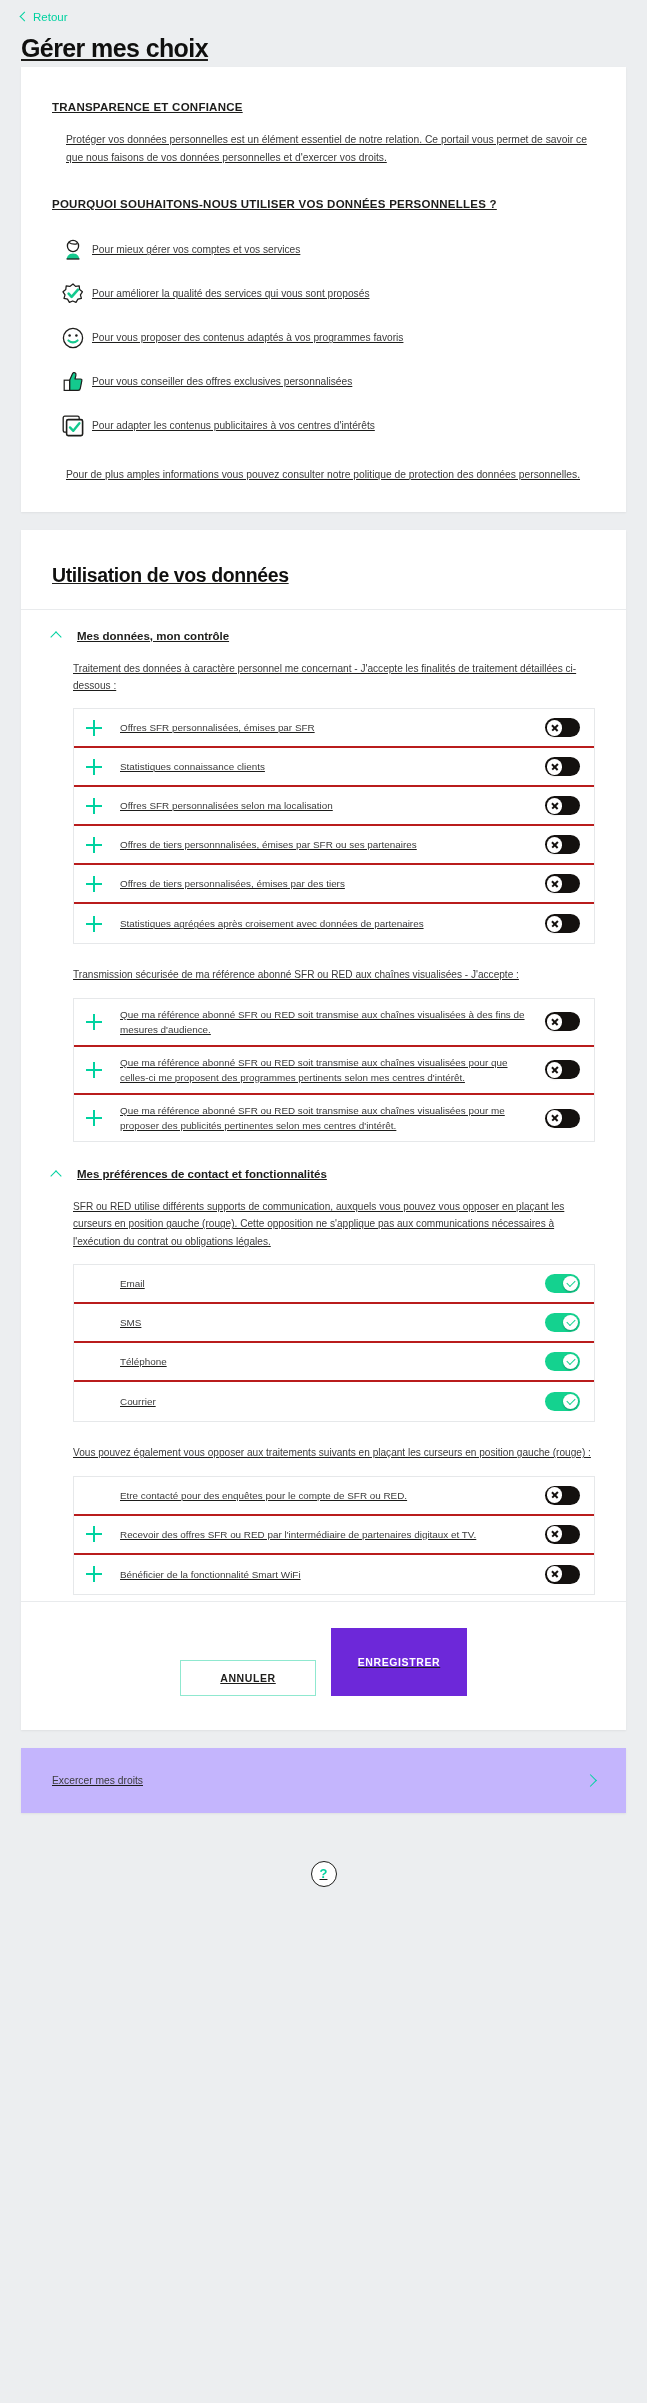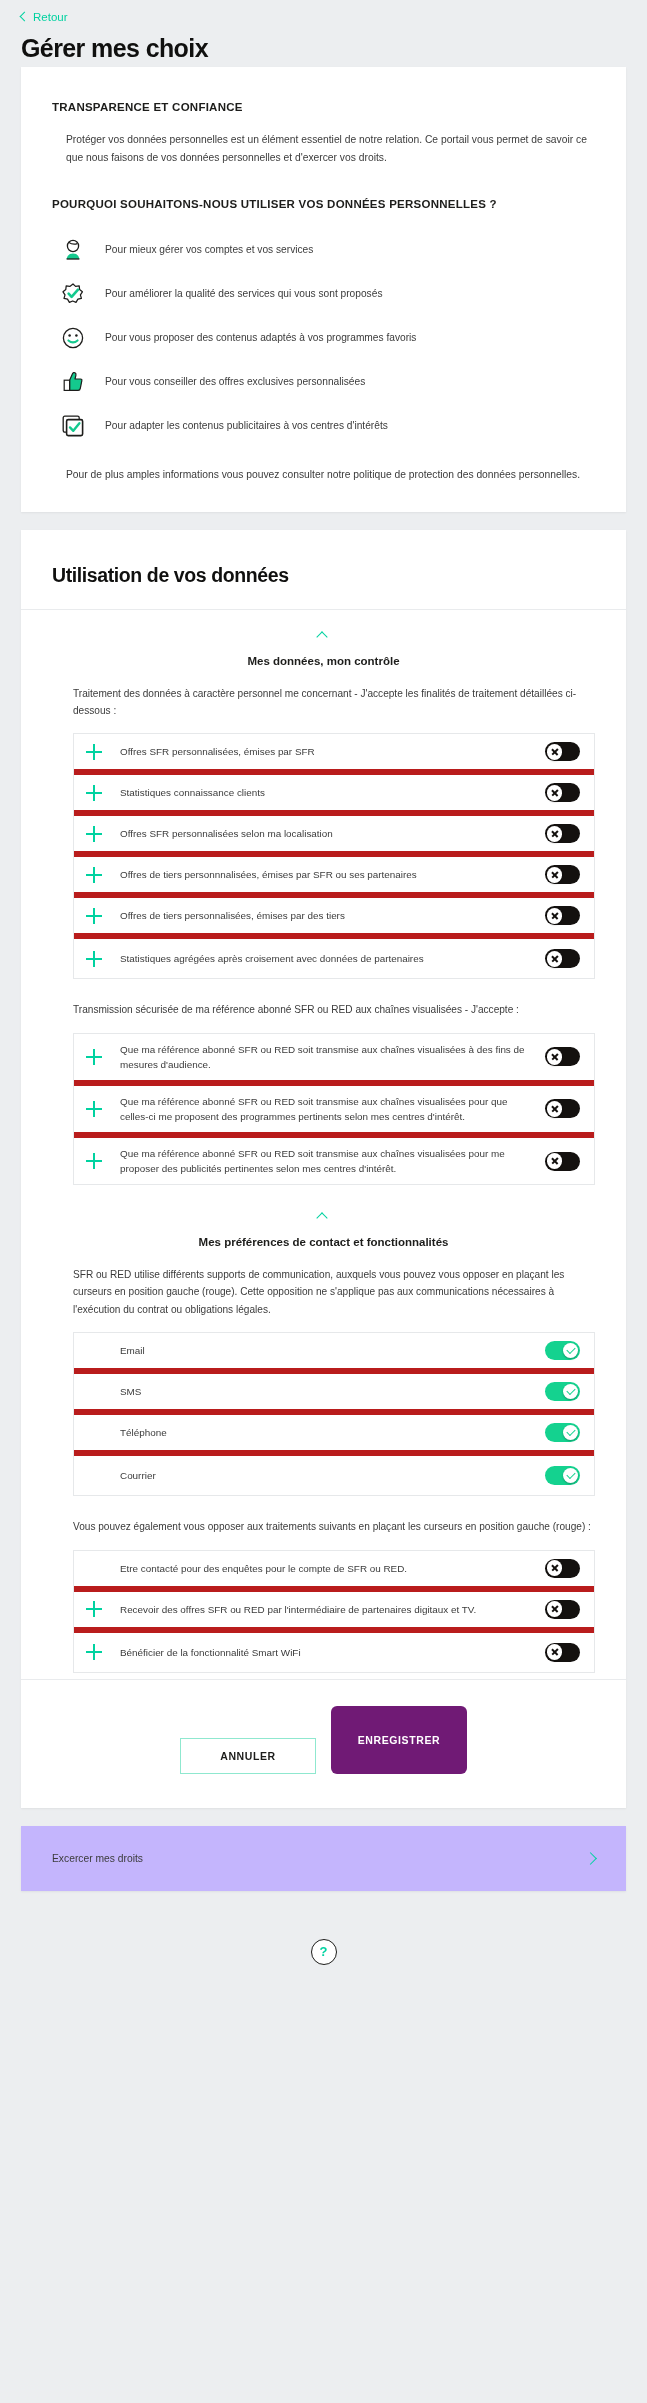--- a/index.html
+++ b/index.html
@@ -3,21 +3,21 @@
 <meta charset="utf-8">
 <style>
   * { box-sizing: border-box; margin: 0; padding: 0; }
   html, body {
     width: 647px;
     background: #eceef0;
     font-family: "Liberation Sans", sans-serif;
     color: #1d1d1b;
     -webkit-font-smoothing: antialiased;
   }
-  .page { width: 647px; min-height: 2403px; position: relative; padding-bottom: 40px; }
+  .page { width: 647px; min-height: 2403px; position: relative; padding-bottom: 40px; text-decoration: underline; }
 
   
   .backbar { padding: 6px 0 0 21px; height: 24px; }
   .back-link {
     display: inline-flex; align-items: center; gap: 5px;
     color: #00d2a0; font-size: 11.5px; text-decoration: none; cursor: pointer;
   }
   .chev-left { display: inline-block; width: 7px; height: 7px;
     border-left: 1.6px solid #00d2a0; border-bottom: 1.6px solid #00d2a0;
     transform: rotate(45deg); position: relative; top: 0px; }
@@ -40,56 +40,56 @@
     line-height: 1.55; text-transform: uppercase; color: #1d1d1b;
   }
   .body-text {
     font-size: 10.3px; line-height: 1.72; color: #3b3b3b; margin-top: 14px; margin-left: 14px;
   }
   .gap-lg { height: 30px; }
 
   
   .reason-list { margin-top: 14px; }
   .reason {
-    display: flex; align-items: center; gap: 19px;
+    display: flex; align-items: center; gap: 6px;
     padding: 9px 0 9px 8px;
   }
   .reason-ico { width: 26px; height: 26px; flex: 0 0 26px; position: relative; }
   .reason-txt { font-size: 10.2px; color: #3b3b3b; line-height: 1.5; }
 
   
   .big-title {
     font-size: 19.5px; font-weight: 700; letter-spacing: -0.4px;
     padding: 34px 31px 22px 31px; color: #10100f;
   }
   .hr { height: 1px; background: #e9ebed; margin: 0; }
 
   
   .acc-head {
     display: flex; align-items: center; gap: 14px;
-    padding: 20px 31px 14px 31px; cursor: pointer; flex-direction: column;
+    padding: 20px 31px 14px 31px; cursor: pointer;
   }
   .chev-up { width: 11px; height: 11px; flex: 0 0 11px; position: relative; }
   .chev-up::before {
     content: ""; position: absolute; left: 0; top: 3px;
     width: 7px; height: 7px;
     border-left: 1.7px solid #00d2a0; border-top: 1.7px solid #00d2a0;
     transform: rotate(45deg);
   }
   .acc-title { font-size: 11.5px; font-weight: 700; color: #1d1d1b; }
 
   .acc-body { padding: 0 31px 0 31px; }
   .intro-line { font-size: 10.1px; line-height: 1.72; color: #3b3b3b; padding: 4px 0 14px 21px; }
   .intro-line.tight { padding-top: 16px; }
 
   
   .tbox { border: 1px solid #e6e8ea; margin-left: 21px; margin-bottom: 6px; }
   .trow {
     display: flex; align-items: center; min-height: 39px;
-    border-bottom: 6px solid #b91c1c; padding: 8px 14px 8px 12px; gap: 10px;
+    border-bottom: 2px solid #b91c1c; padding: 8px 14px 8px 12px; gap: 10px;
   }
   .trow:last-child { border-bottom: none; }
   .plus {
     flex: 0 0 16px; width: 16px; height: 16px; position: relative; cursor: pointer;
   }
   .plus::before, .plus::after {
     content: ""; position: absolute; background: #00d2a0;
   }
   .plus::before { left: 0; top: 7px; width: 16px; height: 1.9px; }
   .plus::after { top: 0; left: 7px; height: 16px; width: 1.9px; }
@@ -117,21 +117,21 @@
         transform: rotate(-45deg); position: relative; top: -1.5px; }
 
   
   .actions { display: flex; gap: 15px; justify-content: center; padding: 26px 31px 34px 31px; }
   .btn {
     font-size: 10.5px; font-weight: 700; letter-spacing: 0.6px;
     padding: 11px 0; width: 136px; text-align: center; cursor: pointer;
     border: none;
   }
   .btn-ghost { background: #fff; border: 1px solid #8fe8cf; color: #1d1d1b; margin-top: 32px; }
-  .btn-primary { background: #701a75; color: #fff; border-radius: 6px; }
+  .btn-primary { background: #6d28d9; color: #fff; }
 
   
   .linkcard {
     background: #c4b5fd; margin: 0 21px; padding: 27px 31px;
     display: flex; align-items: center; justify-content: space-between;
     box-shadow: 0 1px 2px rgba(0,0,0,0.06); cursor: pointer;
   }
   .linkcard-lbl { font-size: 10.3px; color: #3b3b3b; }
   .chev-right { width: 9px; height: 9px; border-right: 1.8px solid #00d2a0;
     border-top: 1.8px solid #00d2a0; transform: rotate(45deg); }

